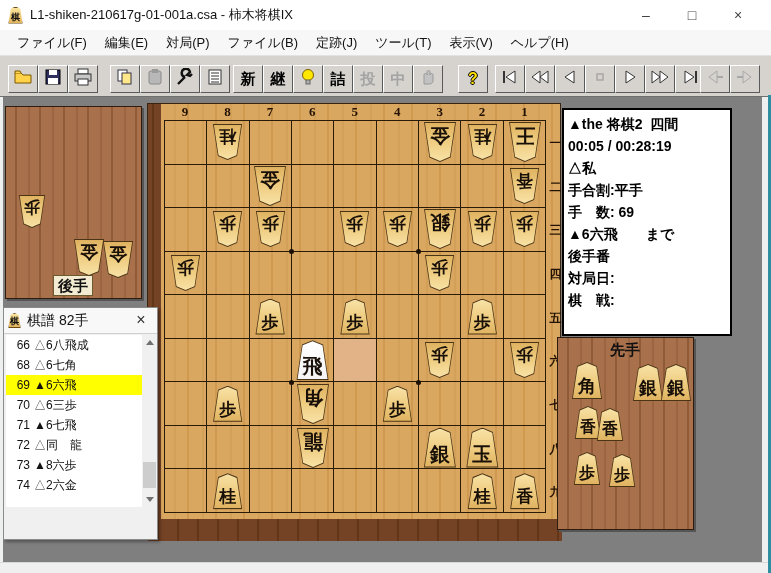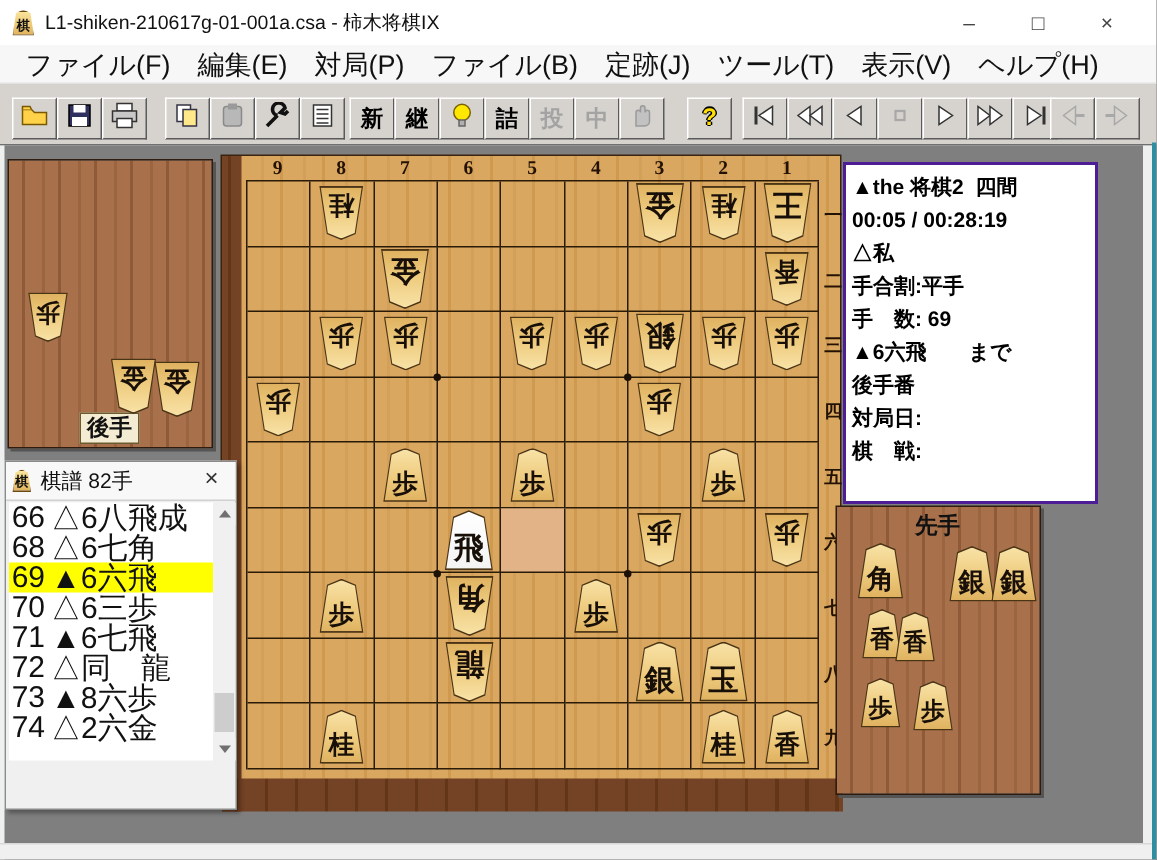--- a/index.html
+++ b/index.html
@@ -17,21 +17,21 @@
   .mini-piece span { position:absolute; left:0; right:0; bottom:0; font-size:9px; line-height:11px;
       text-align:center; color:#111; font-weight:bold; }
   #title-text { margin-left:7px; font-size:13px; color:#111; }
   .winbtns { position:absolute; right:10px; top:0; height:30px; display:flex; }
   .winbtn { width:46px; height:30px; display:flex; align-items:center; justify-content:center;
             font-size:14px; color:#444; }
 
   
   #menubar { position:absolute; left:0; top:30px; width:771px; height:26px; background:#f7f7f7;
              display:flex; align-items:center; padding-left:8px; border-bottom:1px solid #e2e2e2;}
-  .menu-item { font-size:18px; color:#111; padding:4px 9px; }
+  .menu-item { font-size:13px; color:#111; padding:4px 9px; }
 
   
   #toolbar { position:absolute; left:0; top:56px; width:771px; height:41px; background:#d6d3ce;
              border-bottom:1px solid #6f6f6f; }
   .tbtn { position:absolute; top:9px; width:30px; height:28px; background:#d6d3ce;
           border-top:1px solid #ffffff; border-left:1px solid #ffffff;
           border-right:1px solid #5a5a5a; border-bottom:1px solid #5a5a5a;
           display:flex; align-items:center; justify-content:center; }
   .tbtn .kanji { font-size:15px; font-weight:bold; color:#000; }
   .tbtn.disabled .kanji { color:#a3a3a3; }
@@ -84,34 +84,34 @@
   .piece.moved .inner { background:linear-gradient(180deg,#ffffff 0%,#f4f4f4 100%); }
   .piece .inner span { font-weight:bold; color:#181008; line-height:1.05; margin-bottom:2px; }
   .piece.gote { transform:rotate(180deg); }
   .pc-big   { width:34px; height:40px; }  .pc-big .inner span   { font-size:20px; }
   .pc-small { width:31px; height:36px; }  .pc-small .inner span { font-size:17px; }
   .hd-big   { width:32px; height:37px; }  .hd-big .inner span   { font-size:18px; }
   .hd-small { width:28px; height:33px; }  .hd-small .inner span { font-size:16px; }
 
   
   #info-panel { position:absolute; left:562px; top:11px; width:170px; height:228px;
-      background:#ffffff; border:2px solid #4c1d95; padding:3px 4px; }
+      background:#ffffff; border:2px solid #000000; padding:3px 4px; }
   .info-line { font-size:14px; font-weight:bold; color:#000; line-height:22px; white-space:pre; }
 
   
   #kifu-window { position:absolute; left:3px; top:210px; width:155px; height:233px;
       background:#f0f0f0; border:1px solid #8a8a8a; box-shadow:2px 2px 3px rgba(0,0,0,.35); }
   #kifu-titlebar { position:absolute; left:0; top:0; width:153px; height:26px; background:#f8f8f8;
       display:flex; align-items:center; border-bottom:1px solid #d0d0d0; }
   #kifu-title { font-size:14px; color:#111; margin-left:6px; }
   #kifu-close { position:absolute; right:4px; top:0; width:24px; height:24px; text-align:center;
       font-size:16px; color:#333; line-height:24px; }
   #kifu-list { position:absolute; left:2px; top:27px; width:136px; height:172px; background:#ffffff;
       overflow:hidden; }
-  .kifu-row { height:20px; display:flex; align-items:center; font-size:20px; color:#111; white-space:pre; }
+  .kifu-row { height:20px; display:flex; align-items:center; font-size:12px; color:#111; white-space:pre; }
   .kifu-row.current { background:#ffff00; }
   .kifu-no { width:24px; text-align:right; margin-right:4px; }
   #kifu-scroll { position:absolute; left:138px; top:27px; width:15px; height:172px; background:#f0f0f0; }
   .scroll-arrow { position:absolute; left:0; width:15px; height:15px; background:#f0f0f0;
       display:flex; align-items:center; justify-content:center; }
   .tri-up   { width:0;height:0;border-left:4px solid transparent;border-right:4px solid transparent;border-bottom:5px solid #707070; }
   .tri-down { width:0;height:0;border-left:4px solid transparent;border-right:4px solid transparent;border-top:5px solid #707070; }
   #kifu-thumb { position:absolute; left:1px; top:127px; width:13px; height:26px; background:#cdcdcd; }
 </style>
 </head>

